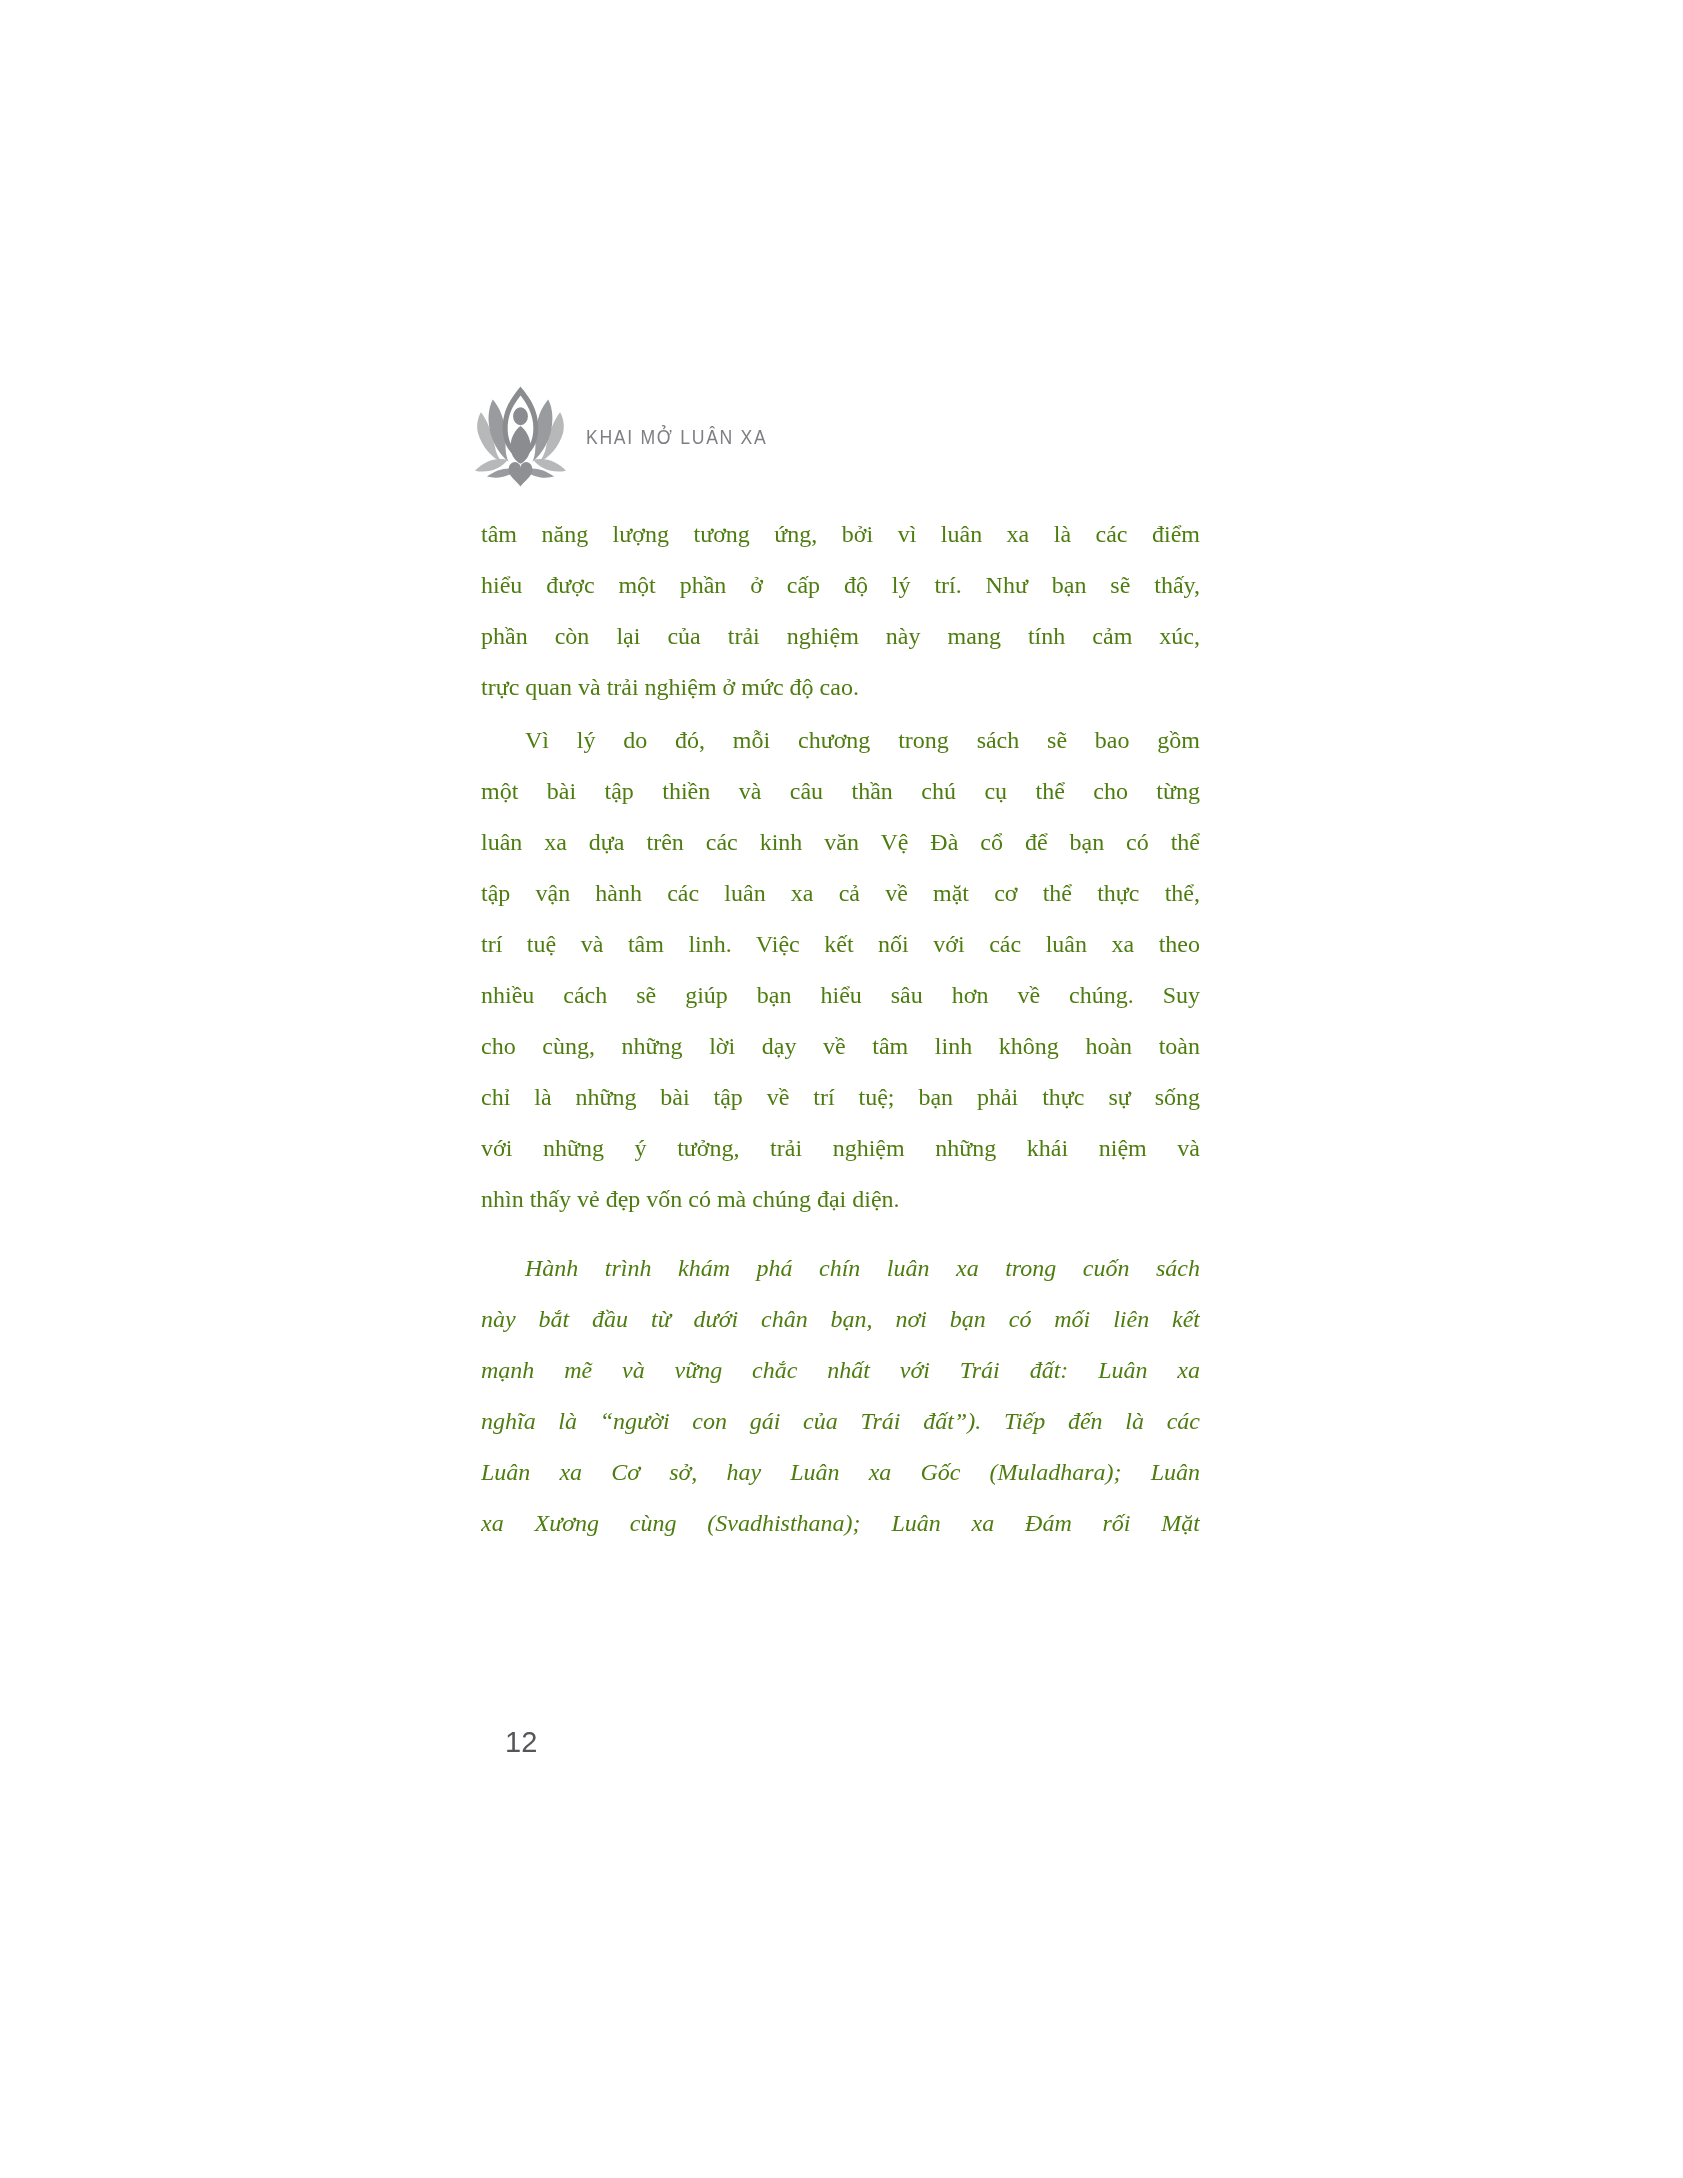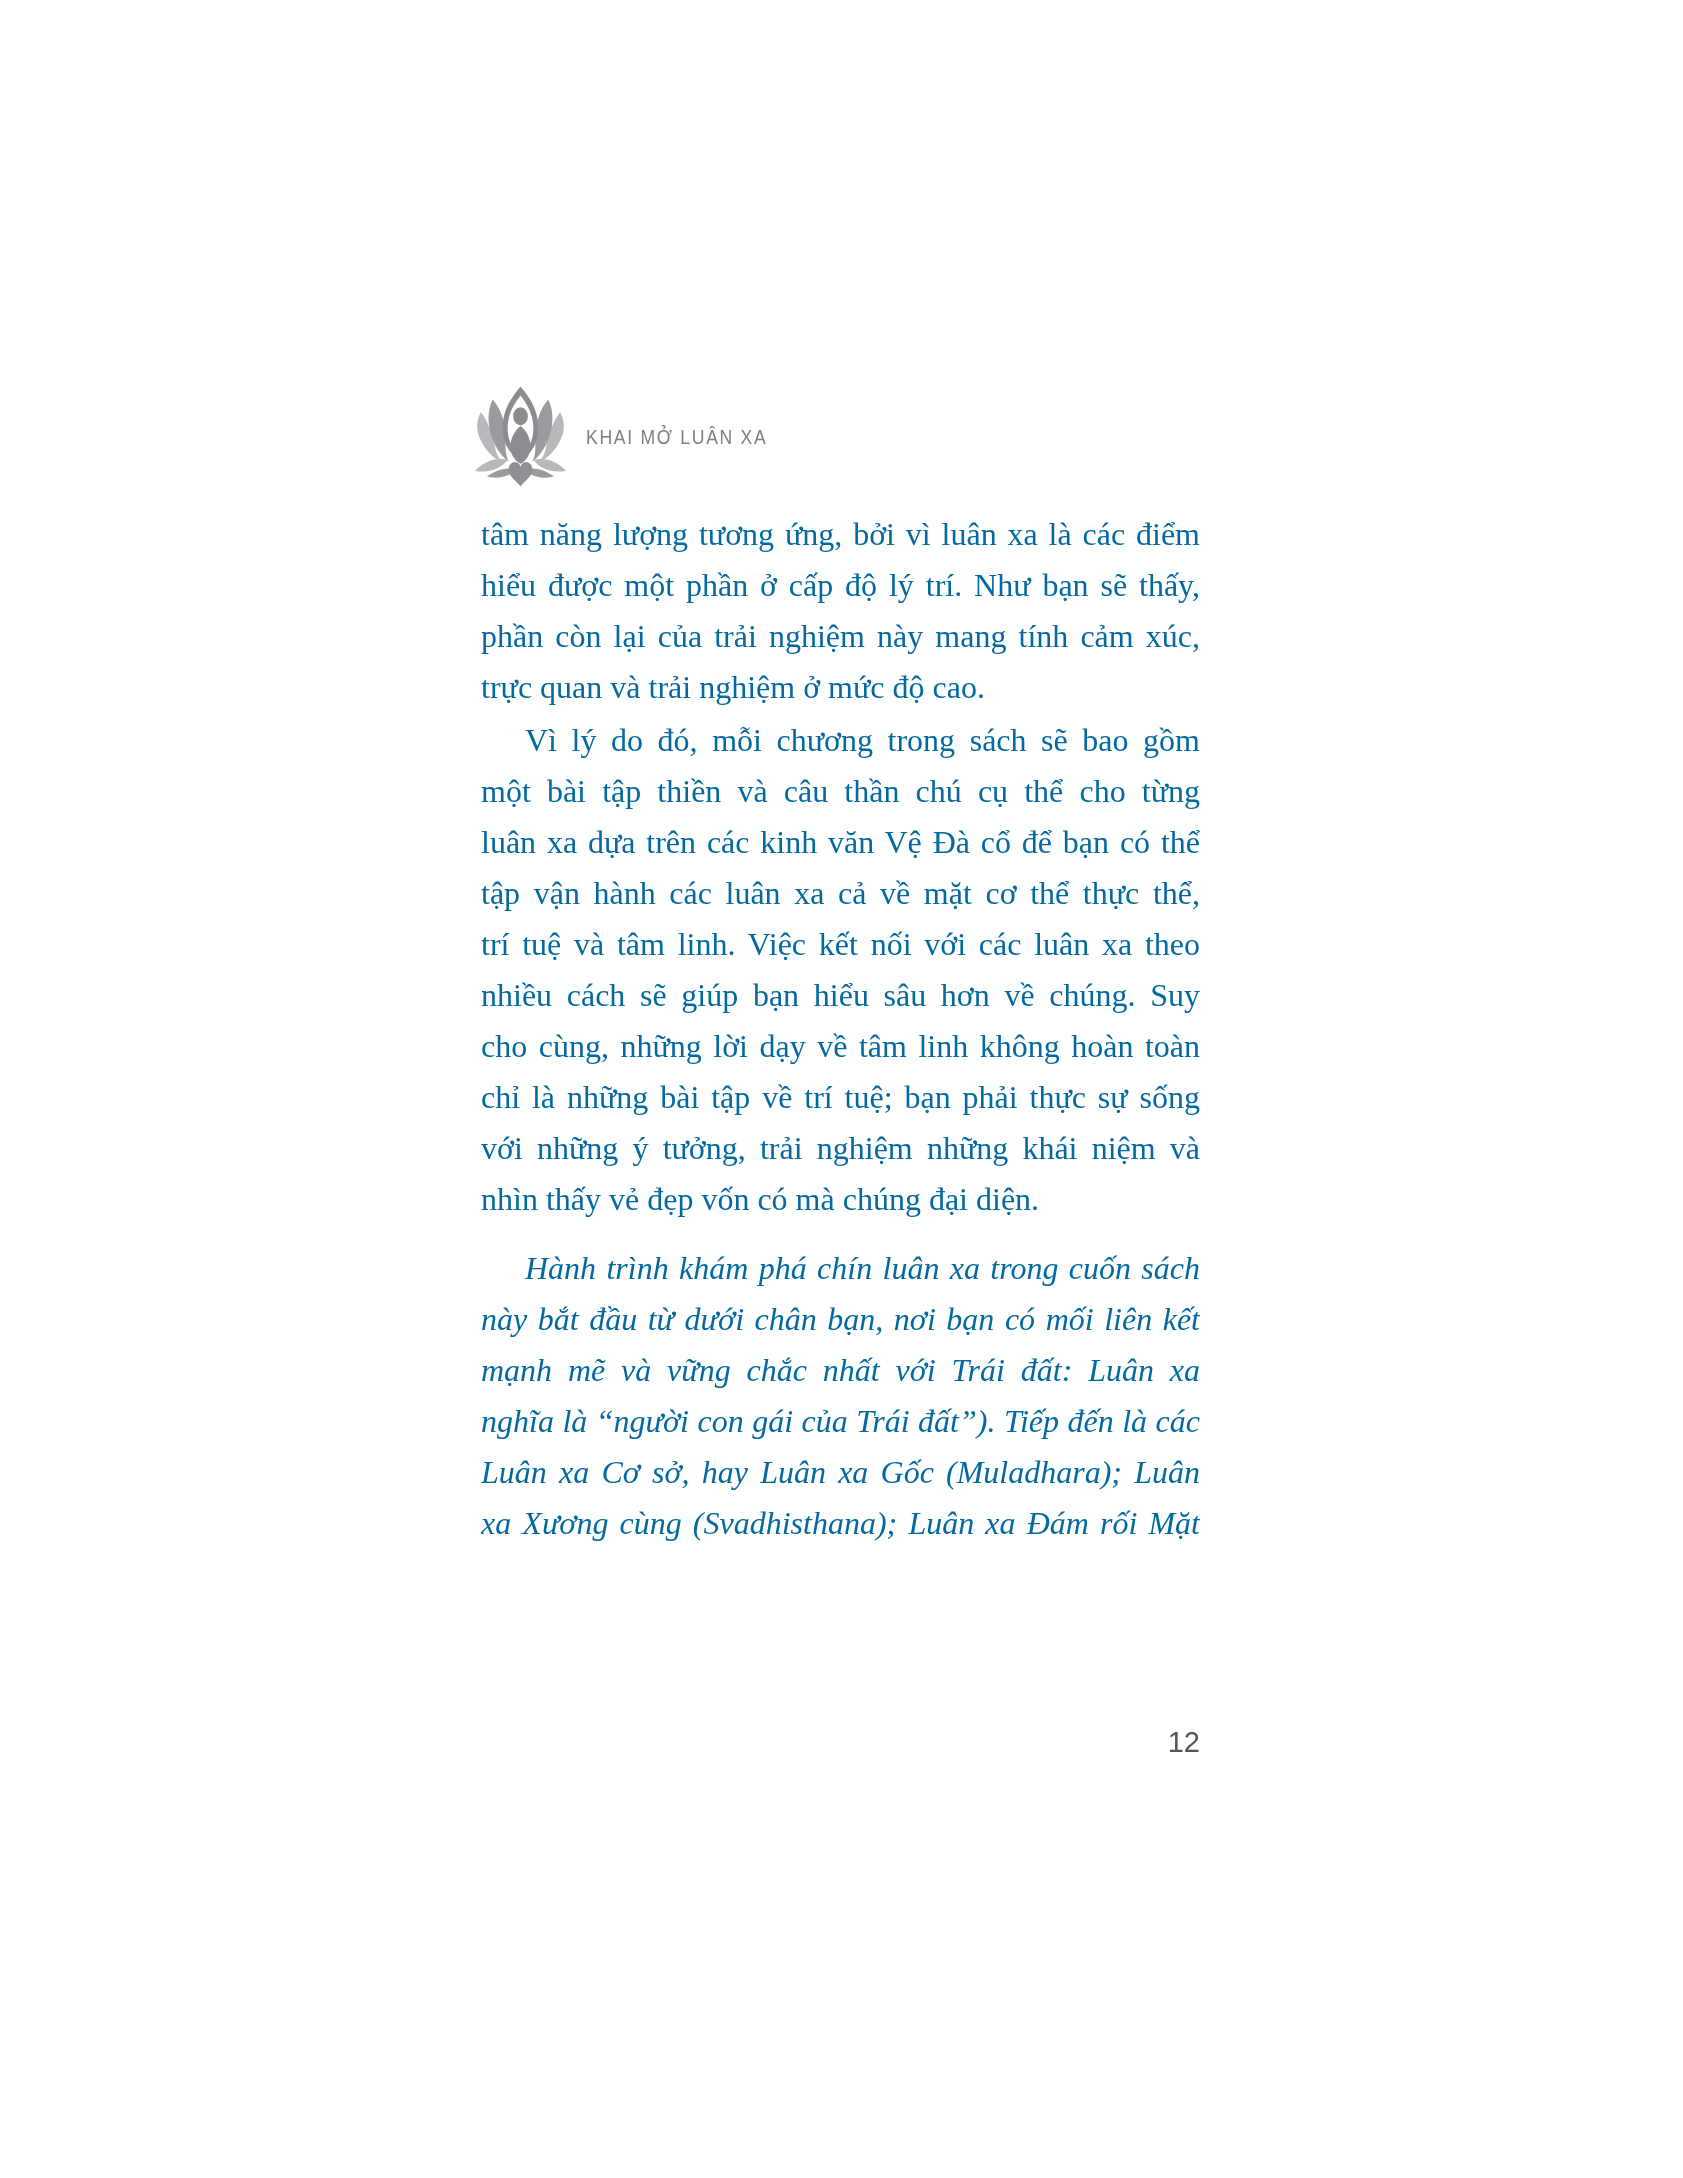--- a/index.html
+++ b/index.html
@@ -7,31 +7,31 @@
         font-family:"Liberation Serif", serif;padding-left:16px;}
 
   
   .hdr-logo{position:absolute;left:473px;top:384px;width:95px;height:106px;}
   .hdr-title{position:absolute;left:586px;top:424px;height:26px;
              font-family:"Liberation Sans", sans-serif;font-size:21px;line-height:26px;
              letter-spacing:2px;color:#7e7f83;white-space:nowrap;
              transform:scaleX(0.84);transform-origin:left center;}
 
   
-  .textblock{position:absolute;left:481px;top:509px;width:719px;color:#0369a1;
-             font-size:32px;}
+  .textblock{position:absolute;left:481px;top:509px;width:719px;color:#4d7c0f;
+             font-size:24px;}
   .para{margin:0;}
   .para.p2{margin-top:2px;}
   .para.p3{margin-top:18px;font-style:italic;}
   .tl{height:51px;line-height:51px;overflow:hidden;text-align:justify;text-justify:inter-word;}
   .tl.full::after{content:"";display:inline-block;width:100%;height:0;}
   .tl.ind{text-indent:44px;}
 
   
-  .pagenum{position:absolute;left:481px;top:1726px;width:719px;text-align:right;
+  .pagenum{position:absolute;left:505px;top:1726px;width:719px;text-align:left;
            font-family:"Liberation Sans", sans-serif;font-size:29px;line-height:32px;
            color:#555659;}
 
   
   .lg-light{fill:#b7b8ba;}
   .lg-mid{fill:#9a9b9e;}
   .lg-dark{fill:#8b8c90;}
   .lg-heart{fill:#8f9093;}
 </style>
 </head>

